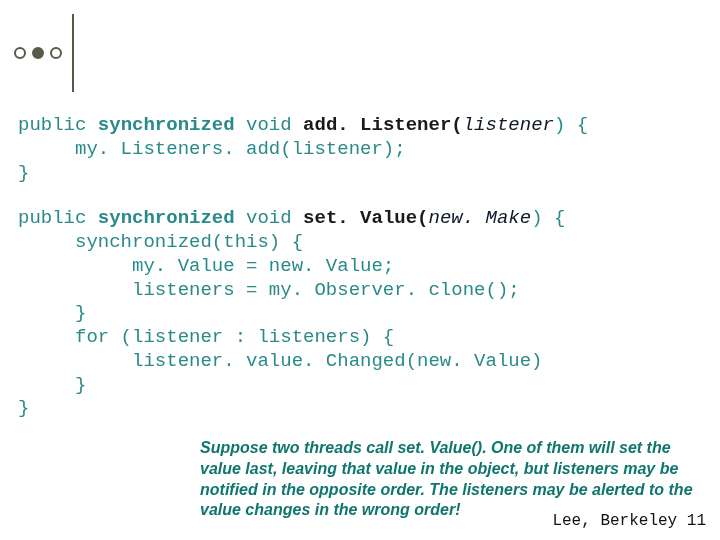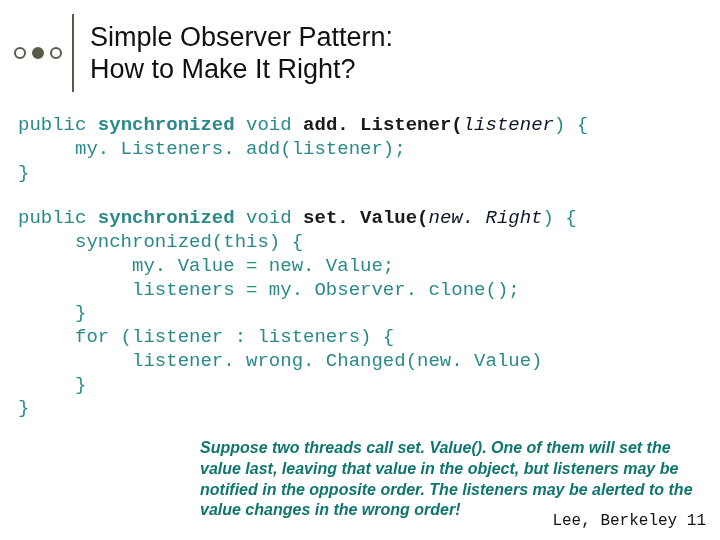--- a/index.html
+++ b/index.html
@@ -79,35 +79,31 @@
 </head>
 <body>
 
 <div class="header">
   <div class="bullets">
     <div class="bullet"></div>
     <div class="bullet filled"></div>
     <div class="bullet"></div>
   </div>
   <div class="vline"></div>
-  <div class="title">
-    <span>Simple Observer Pattern:</span><br>
-    <span>How to Make It Right?</span>
-  </div>
 </div>
 
 <div class="code-block"><span class="teal">public </span><span class="tealb">synchronized</span><span class="teal"> void </span><span class="kw">add. Listener(</span><span class="it">listener</span><span class="teal">) {</span>
 <span class="teal">     my. Listeners. add(listener);</span>
 <span class="teal">}</span></div>
 
-<div class="code-block"><span class="teal">public </span><span class="tealb">synchronized</span><span class="teal"> void </span><span class="kw">set. Value(</span><span class="it">new. Right</span><span class="teal">) {</span>
+<div class="code-block"><span class="teal">public </span><span class="tealb">synchronized</span><span class="teal"> void </span><span class="kw">set. Value(</span><span class="it">new. Make</span><span class="teal">) {</span>
 <span class="teal">     synchronized(this) {</span>
 <span class="teal">          my. Value = new. Value;</span>
 <span class="teal">          listeners = my. Observer. clone();</span>
 <span class="teal">     }</span>
 <span class="teal">     for (listener : listeners) {</span>
-<span class="teal">          listener. wrong. Changed(new. Value)</span>
+<span class="teal">          listener. value. Changed(new. Value)</span>
 <span class="teal">     }</span>
 <span class="teal">}</span></div>
 
 <div class="note">Suppose two threads call set. Value(). One of them will set the value last, leaving that value in the object, but listeners may be notified in the opposite order. The listeners may be alerted to the value changes in the wrong order!</div>
 
 <div class="footer">Lee, Berkeley 11</div>
 
 </body></html>

